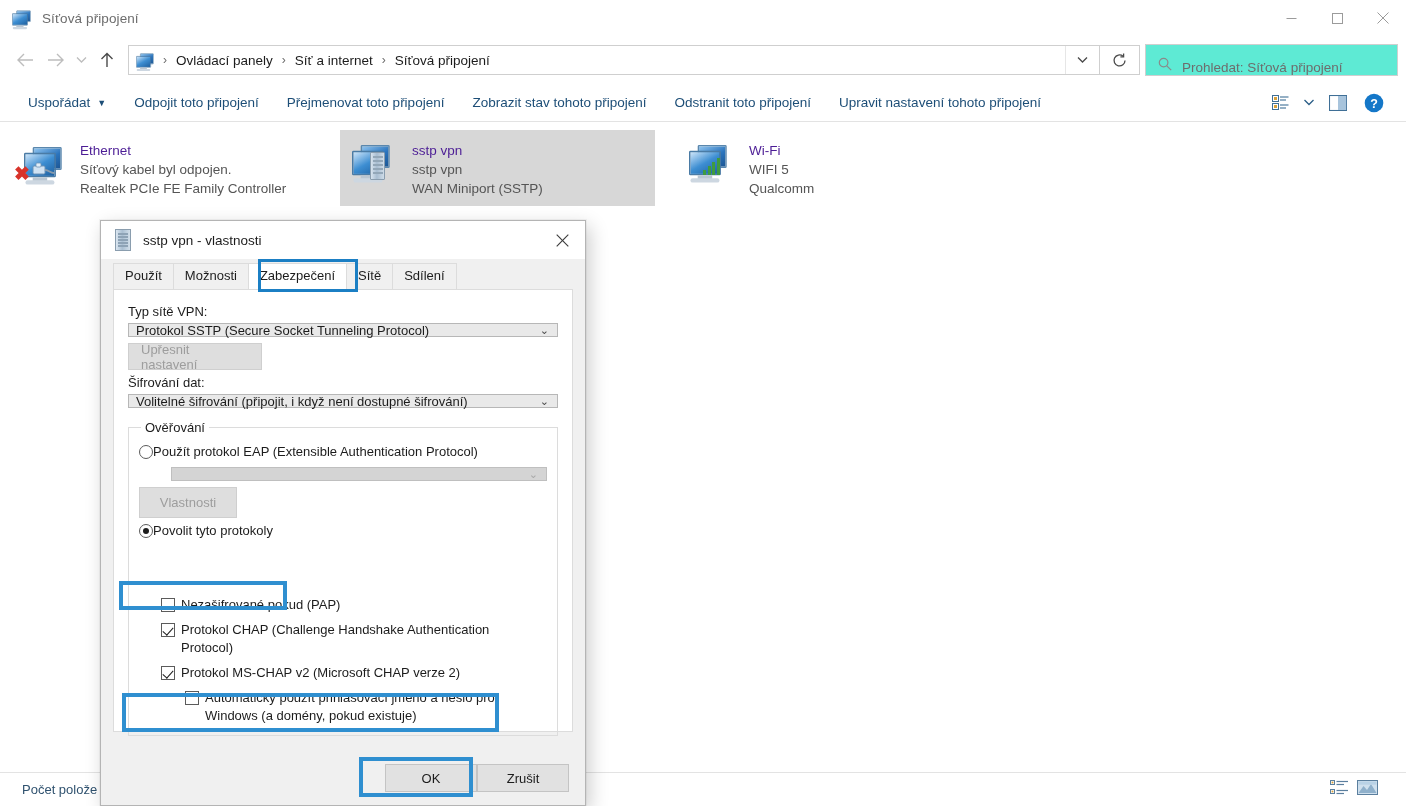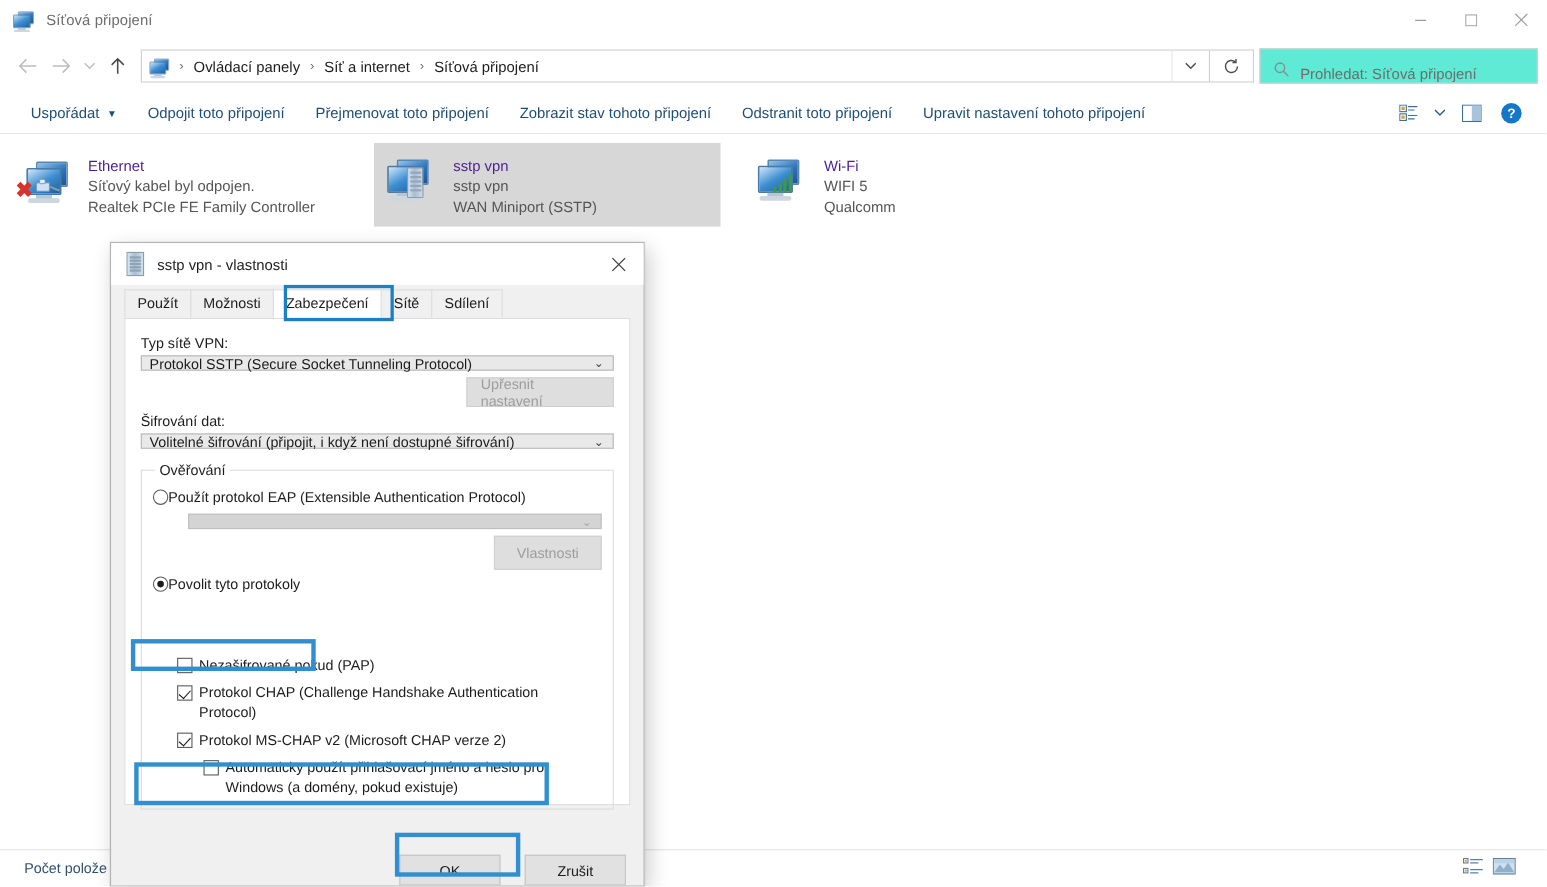--- a/index.html
+++ b/index.html
@@ -219,21 +219,21 @@
   .combo.disabled { background:#d4d4d4; border-color:#bfbfbf; color:#9a9a9a; }
   .combo.disabled .cc { color:#a8a8a8; }
 
   .btn {
     font-size:13px; background:#e1e1e1; border:1px solid #c4c4c4;
     color:#1c1c1c; height:26px; display:inline-flex; align-items:center;
     justify-content:center; padding:0 12px;
   }
   .btn.disabled { color:#9d9d9d; background:#dedede; border-color:#cfcfcf; }
 
-  .rowright { display:flex; justify-content:flex-end; margin-top:6px; }
+  .rowright { display:flex; margin-top:6px; }
 
   fieldset.group {
     border:1px solid #dcdcdc; margin:12px 0 0 0; padding:6px 10px 10px 10px;
     position:relative;
   }
   fieldset.group legend { font-size:13px; color:#1c1c1c; padding:0 4px; margin-left:2px; }
 
   .radio-row { display:flex; align-items:flex-start; margin:2px 0 0 0; }
   .radio {
     width:14px; height:14px; border-radius:50%; border:1px solid #5b5b5b;
@@ -252,22 +252,22 @@
   }
   .cbox.checked::after {
     content:""; position:absolute; left:3px; top:1px; width:5px; height:9px;
     border:solid #1c1c1c; border-width:0 1.6px 1.6px 0; transform:rotate(42deg);
   }
   .check-label { font-size:13px; color:#1c1c1c; margin-left:6px; line-height:18px; }
 
   .hilite { position:absolute; border:4px solid #2f8fd0; pointer-events:none; z-index:5; }
 
   .dlg-footer {
-    height:54px; min-height:54px; display:flex; align-items:flex-end;
-    justify-content:flex-end; padding-right:16px; gap:22px; position:relative;
+    height:54px; min-height:54px; display:flex; align-items:center;
+    justify-content:flex-end; padding-right:16px; gap:0; position:relative;
   }
   .dlg-footer .btn { width:92px; height:28px; }
 </style>
 </head>
 <body>
 
 <div id="explorer">
 
   <div class="titlebar">
     <div class="tb-icon">

